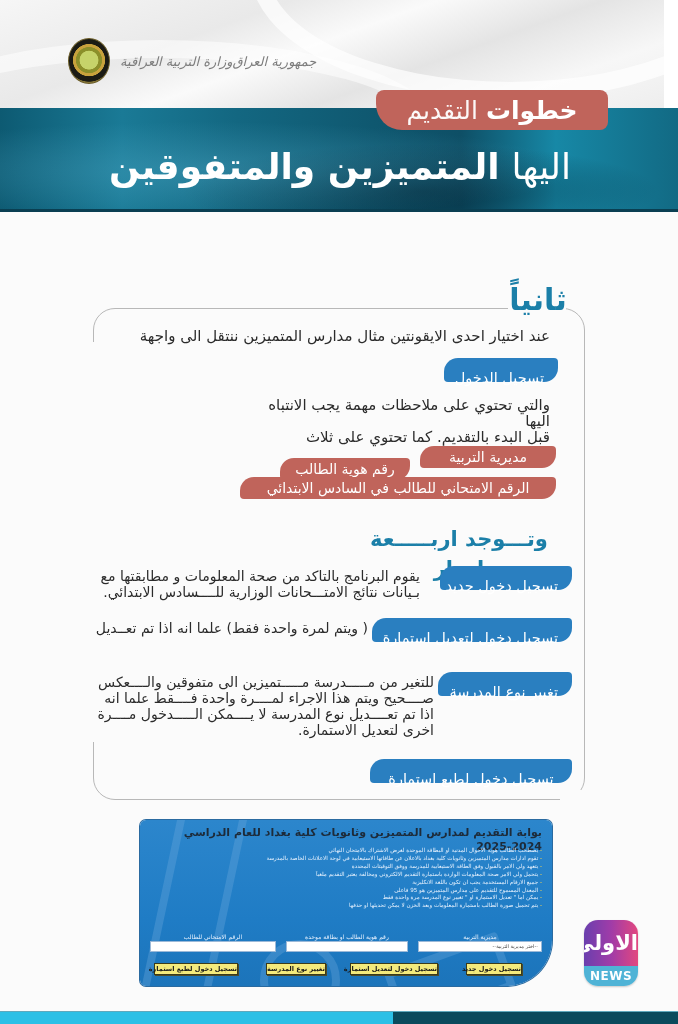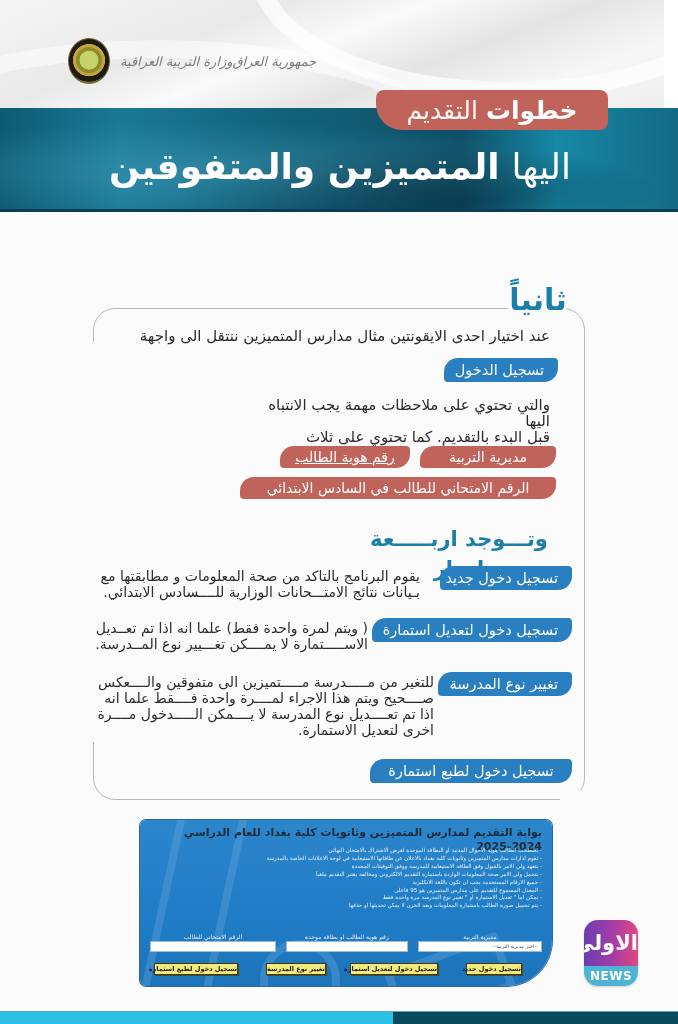--- a/index.html
+++ b/index.html
@@ -82,21 +82,21 @@
       color: #1b7fa8; font-size: 30px; font-weight: bold; line-height: 40px;
     }
     .text {
       position: absolute; color: #2b2b2b; font-size: 14.5px; line-height: 17px; text-align: right;
     }
     .intro-line { left: 130px; top: 328px; width: 420px; font-size: 15px; }
     .note-text { left: 260px; top: 397px; width: 290px; font-size: 15px; line-height: 16px; }
 
     .blue-tag {
       position: absolute; height: 24px; background: #2a7fc0; color: #fff;
-      font-size: 14.5px; line-height: 24px; padding: 0 14px;
+      font-size: 14.5px; line-height: 24px; padding: 8px 14px;
       border-radius: 14px 4px 14px 4px; text-align: center; white-space: nowrap;
     }
     .red-tag {
       position: absolute; height: 22px; background: #c0645b; color: #fff;
       font-size: 14px; line-height: 22px; padding: 0 14px;
       border-radius: 14px 4px 14px 4px; text-align: center; white-space: nowrap;
     }
     .sub-heading {
       position: absolute; left: 352px; top: 524px; width: 214px; text-align: center;
       color: #1b7fa8; font-size: 21px; font-weight: bold; line-height: 30px;
@@ -196,35 +196,34 @@
 <div class="text intro-line">عند اختيار احدى الايقونتين مثال مدارس المتميزين ننتقل الى واجهة</div>
 
 <div class="blue-tag" style="left:444px; top:358px; width:114px;">تسجيل الدخول</div>
 
 <div class="text note-text">
   <div>والتي تحتوي على ملاحظات مهمة يجب الانتباه اليها</div>
   <div>قبل البدء بالتقديم. كما تحتوي على ثلاث مدخلات وهي :</div>
 </div>
 
 <div class="red-tag" style="left:420px; top:446px; width:136px;">مديرية التربية</div>
-<div class="red-tag" style="left:280px; top:446px; width:130px;text-decoration:underline;">رقم هوية الطالب</div>
+<div class="red-tag" style="left:280px; top:458px; width:130px;">رقم هوية الطالب</div>
 <div class="red-tag" style="left:240px; top:477px; width:316px;">الرقم الامتحاني للطالب في السادس الابتدائي</div>
 
 <div class="sub-heading">وتـــوجد اربـــــعة ازرار</div>
 
 <div class="blue-tag" style="left:440px; top:566px; width:132px;">تسجيل دخول جديد</div>
 <div class="text desc" style="left:56px; top:568px; width:364px;">
   <div>يقوم البرنامج بالتاكد من صحة المعلومات و مطابقتها مع</div>
   <div>بـيانات نتائج الامتـــحانات الوزارية للــــسادس الابتدائي.</div>
 </div>
 
 <div class="blue-tag" style="left:372px; top:618px; width:200px;">تسجيل دخول لتعديل استمارة</div>
 <div class="text desc" style="left:72px; top:620px; width:296px;">
   <div>( ويتم لمرة واحدة فقط) علما انه اذا تم تعــديل</div>
-  <div>الاســـــتمارة لا يمــــكن تغـــيير نوع المــدرسة.</div>
 </div>
 
 <div class="blue-tag" style="left:438px; top:672px; width:134px;">تغيير نوع المدرسة</div>
 <div class="text desc" style="left:72px; top:674px; width:362px;">
   <div>للتغير من مـــــدرسة مـــــتميزين الى متفوقين والــــعكس</div>
   <div>صــــحيح ويتم هذا الاجراء لمــــرة واحدة فــــقط علما انه</div>
   <div>اذا تم تعــــديل نوع المدرسة لا يــــمكن الـــــدخول مــــرة</div>
   <div>اخرى لتعديل الاستمارة.</div>
 </div>
 

